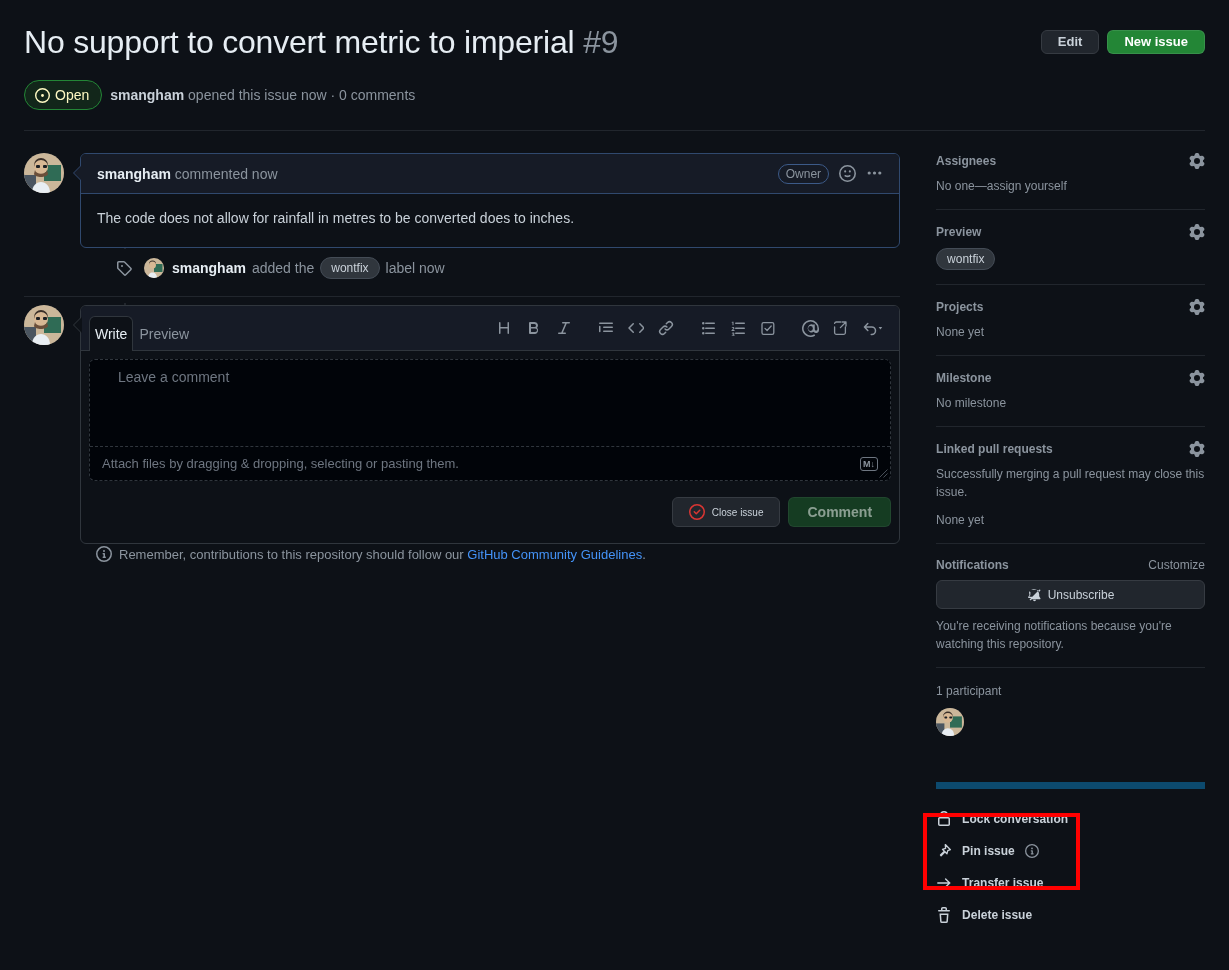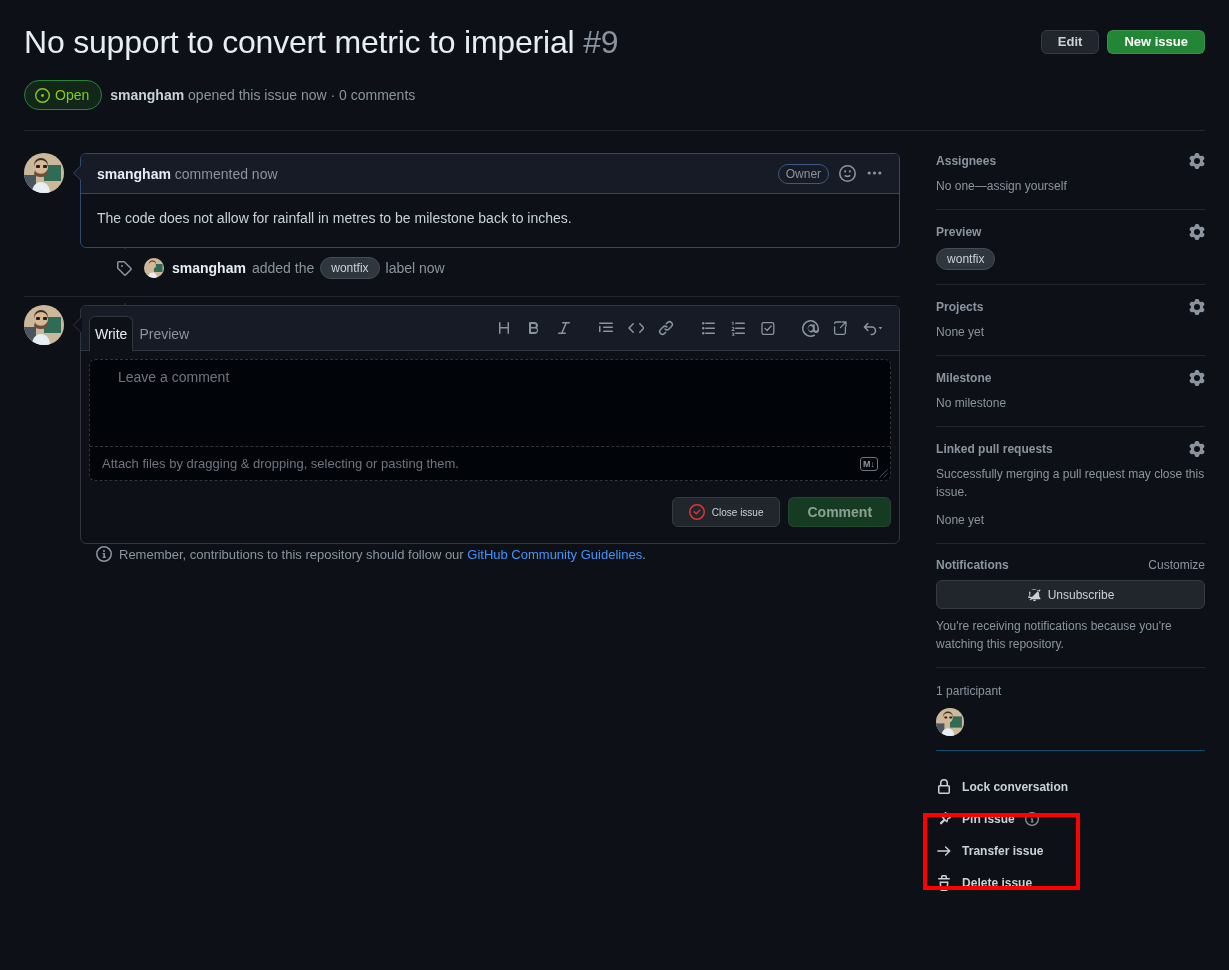--- a/index.html
+++ b/index.html
@@ -47,21 +47,21 @@
   .btn-primary {
     background: #238636;
     color: #ffffff;
     border: 1px solid rgba(240,246,252,0.1);
   }
 
   .meta-row { display: flex; align-items: center; gap: 8px; margin-top: 18px; }
   .state-badge {
     display: inline-flex; align-items: center; gap: 5px;
     border: 1px solid #238636;
-    color: #84cc16;
+    color: #fef9c3;
     background: #12261a;
     border-radius: 2em;
     padding: 5px 12px 5px 10px;
     font-size: 14px;
     line-height: 18px;
   }
   .meta-text { color: #8b949e; font-size: 14px; }
   .meta-text .user { color: #c9d1d9; font-weight: 600; }
   .hr {
     height: 1px; background: #21262d; border: 0;
@@ -327,21 +327,21 @@
     color: #c9d1d9;
     border-radius: 6px;
     font-size: 12px;
     font-weight: 500;
     padding: 6px 0;
     display: flex; align-items: center; justify-content: center; gap: 6px;
     cursor: pointer;
     margin-bottom: 8px;
   }
   .participants { display: flex; gap: 6px; margin-top: 8px; }
-  .action-list { padding-top: 20px; border-top: 1px solid #0c4a6e; }
+  .action-list { padding-top: 14px; border-top: 7px solid #0c4a6e; margin-top: 32px; }
   .action-item {
     display: flex; align-items: center; gap: 10px;
     color: #c9d1d9;
     font-size: 12px;
     font-weight: 600;
     padding: 8px 0;
     cursor: pointer;
   }
   .action-item .ai-icon { color: #c9d1d9; display: inline-flex; width: 16px; justify-content: center; }
   .info-circle { color: #8b949e; display: inline-flex; }
@@ -420,21 +420,21 @@
                   <path d="M8 0a8 8 0 1 1 0 16A8 8 0 0 1 8 0ZM1.5 8a6.5 6.5 0 1 0 13 0 6.5 6.5 0 0 0-13 0Zm3.8 1.7a.75.75 0 0 1 1-.2 3.4 3.4 0 0 0 3.4 0 .75.75 0 1 1 .8 1.3 5 5 0 0 1-5 0 .75.75 0 0 1-.2-1.1ZM5.8 7a1 1 0 1 1 0-2 1 1 0 0 1 0 2Zm4.4 0a1 1 0 1 1 0-2 1 1 0 0 1 0 2Z"></path>
                 </svg>
               </span>
               <span class="icon-btn">
                 <svg width="17" height="17" viewBox="0 0 16 16" fill="currentColor" aria-hidden="true">
                   <path d="M8 9a1.5 1.5 0 1 0 0-3 1.5 1.5 0 0 0 0 3Zm-5 0a1.5 1.5 0 1 0 0-3 1.5 1.5 0 0 0 0 3Zm10 0a1.5 1.5 0 1 0 0-3 1.5 1.5 0 0 0 0 3Z"></path>
                 </svg>
               </span>
             </div>
           </div>
-          <div class="comment-body">The code does not allow for rainfall in metres to be milestone back to inches.</div>
+          <div class="comment-body">The code does not allow for rainfall in metres to be converted does to inches.</div>
         </div>
       </div>
 
       <div class="event-row" style="padding-left:88px;">
         <span class="event-icon">
           <svg width="16" height="16" viewBox="0 0 16 16" fill="currentColor" aria-hidden="true">
             <path d="M1 7.775V2.75C1 1.784 1.784 1 2.75 1h5.025c.464 0 .91.184 1.238.513l6.25 6.25a1.75 1.75 0 0 1 0 2.474l-5.026 5.026a1.75 1.75 0 0 1-2.474 0l-6.25-6.25A1.752 1.752 0 0 1 1 7.775Zm1.5 0c0 .066.026.13.073.177l6.25 6.25a.25.25 0 0 0 .354 0l5.025-5.025a.25.25 0 0 0 0-.354l-6.25-6.25a.25.25 0 0 0-.177-.073H2.75a.25.25 0 0 0-.25.25ZM6 5a1 1 0 1 1 0 2 1 1 0 0 1 0-2Z"></path>
           </svg>
         </span>
         <span class="avatar sm">

